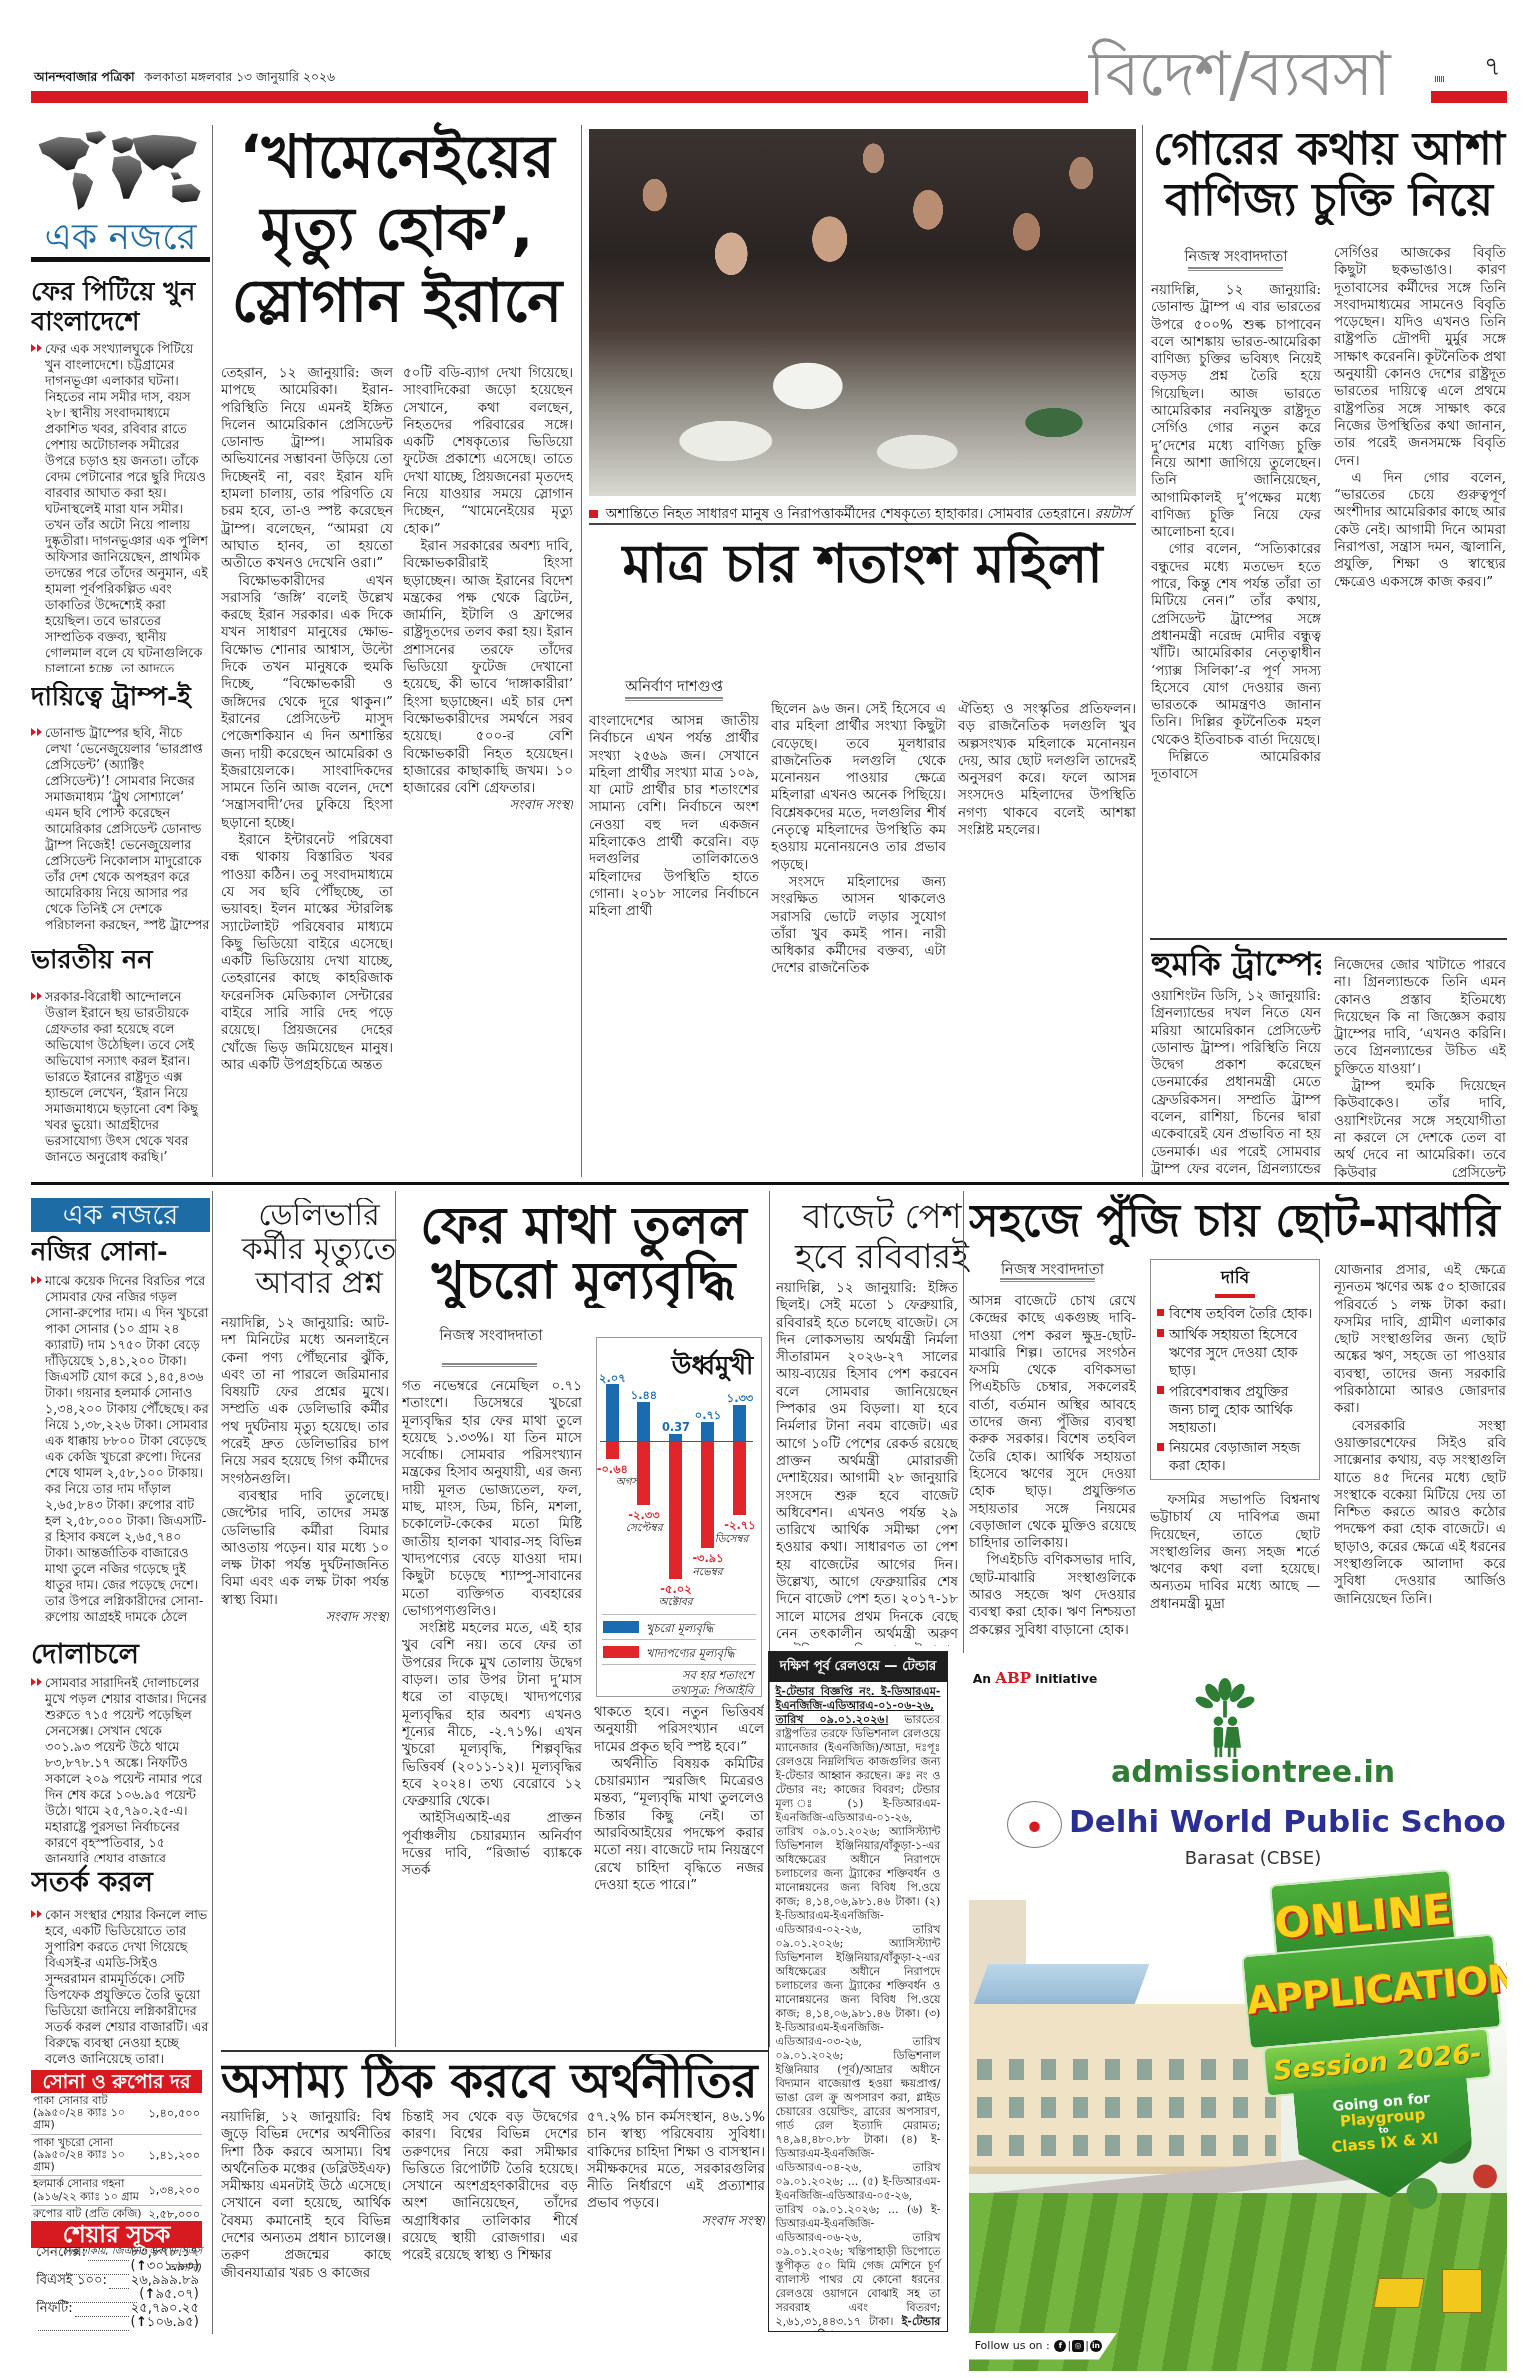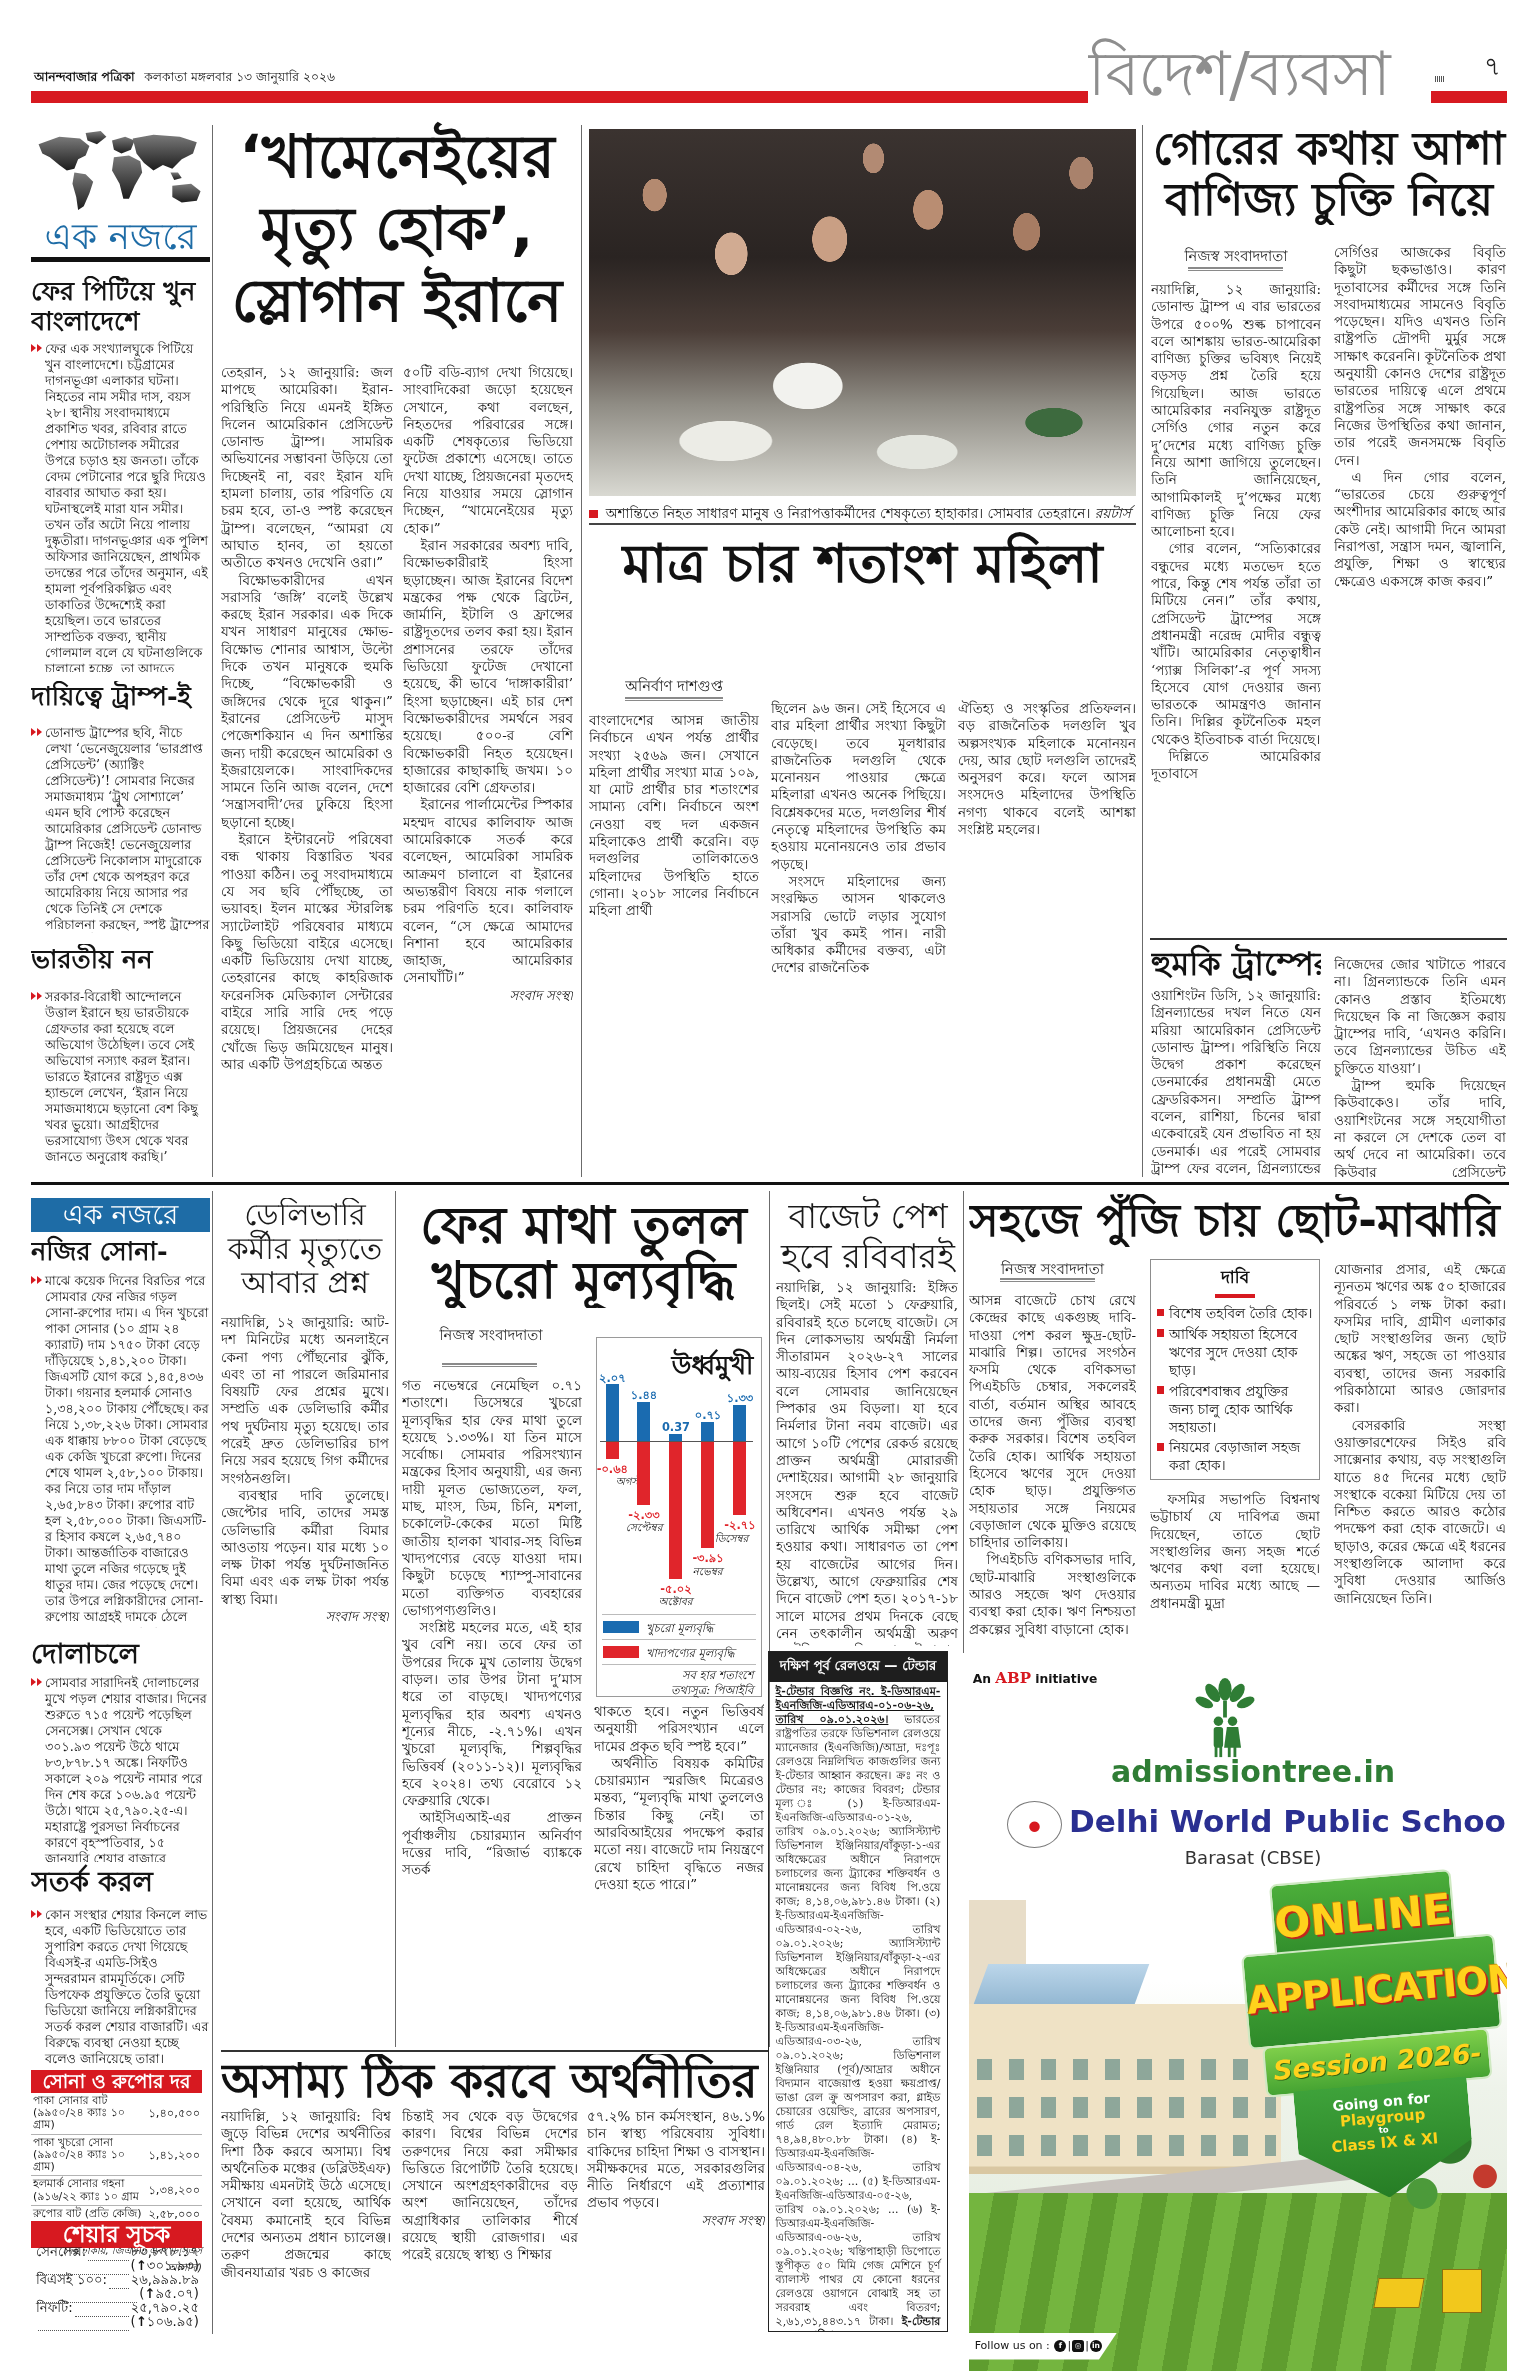--- a/index.html
+++ b/index.html
@@ -1,20 +1,20 @@
 <!DOCTYPE html>
 <html style="font-size:15px"><head>
 <meta charset="utf-8">
 <style>
   html,body{margin:0;padding:0;}
   body{width:1538px;height:2378px;position:relative;background:#ffffff;overflow:hidden;
        font-family:"DejaVu Serif",serif;color:#141414;}
   .abs{position:absolute;}
   .hl{font-family:"DejaVu Sans",sans-serif;font-weight:bold;color:#111;position:absolute;}
-  .hl-med{font-family:"DejaVu Sans",sans-serif;font-weight:normal;color:#1a1a1a;position:absolute;}
+  .hl-med{font-family:"DejaVu Sans",sans-serif;font-weight:normal;color:#1a1a1a;position:absolute;margin-left:14px;}
   .center{text-align:center;}
   .col{position:absolute;font-size:13.5px;line-height:17.3px;text-align:justify;overflow:hidden;}
   .col p{margin:0;text-indent:1.3em;}
   .col p.first{text-indent:0;}
   .credit{font-style:italic;text-align:right;font-size:13.2px;}
   .vr{position:absolute;width:0.9px;background:#6b6b6b;}
   .hr{position:absolute;height:1.9px;background:#333;}
   .byline{position:absolute;font-family:"DejaVu Sans",sans-serif;font-size:14.7px;text-align:center;color:#222;}
   .byline-rule{position:absolute;height:3.8px;border-top:2.8px solid #8a8a8a;border-bottom:0.9px solid #8a8a8a;box-sizing:border-box;}
   
@@ -190,21 +190,20 @@
   <div>স্লোগান ইরানে</div>
 </div>
 <div class="col" style="left:221px;top:364px;width:172px;height:812px;">
   <p class="first">তেহরান, ১২ জানুয়ারি: জল মাপছে আমেরিকা। ইরান-পরিস্থিতি নিয়ে এমনই ইঙ্গিত দিলেন আমেরিকান প্রেসিডেন্ট ডোনাল্ড ট্রাম্প। সামরিক অভিযানের সম্ভাবনা উড়িয়ে তো দিচ্ছেনই না, বরং ইরান যদি হামলা চালায়, তার পরিণতি যে চরম হবে, তা-ও স্পষ্ট করেছেন ট্রাম্প। বলেছেন, “আমরা যে আঘাত হানব, তা হয়তো অতীতে কখনও দেখেনি ওরা।”</p>
   <p>বিক্ষোভকারীদের এখন সরাসরি ‘জঙ্গি’ বলেই উল্লেখ করছে ইরান সরকার। এক দিকে যখন সাধারণ মানুষের ক্ষোভ-বিক্ষোভ শোনার আশ্বাস, উল্টো দিকে তখন মানুষকে হুমকি দিচ্ছে, “বিক্ষোভকারী ও জঙ্গিদের থেকে দূরে থাকুন।” ইরানের প্রেসিডেন্ট মাসুদ পেজেশকিয়ান এ দিন অশান্তির জন্য দায়ী করেছেন আমেরিকা ও ইজরায়েলকে। সাংবাদিকদের সামনে তিনি আজ বলেন, দেশে ‘সন্ত্রাসবাদী’দের ঢুকিয়ে হিংসা ছড়ানো হচ্ছে।</p>
   <p>ইরানে ইন্টারনেট পরিষেবা বন্ধ থাকায় বিস্তারিত খবর পাওয়া কঠিন। তবু সংবাদমাধ্যমে যে সব ছবি পৌঁছচ্ছে, তা ভয়াবহ। ইলন মাস্কের স্টারলিঙ্ক স্যাটেলাইট পরিষেবার মাধ্যমে কিছু ভিডিয়ো বাইরে এসেছে। একটি ভিডিয়োয় দেখা যাচ্ছে, তেহরানের কাছে কাহরিজাক ফরেনসিক মেডিক্যাল সেন্টারের বাইরে সারি সারি দেহ পড়ে রয়েছে। প্রিয়জনের দেহের খোঁজে ভিড় জমিয়েছেন মানুষ। আর একটি উপগ্রহচিত্রে অন্তত</p>
 </div>
 <div class="col" style="left:403px;top:364px;width:170px;height:812px;">
   <p class="first">৫০টি বডি-ব্যাগ দেখা গিয়েছে। সাংবাদিকেরা জড়ো হয়েছেন সেখানে, কথা বলছেন, নিহতদের পরিবারের সঙ্গে। একটি শেষকৃত্যের ভিডিয়ো ফুটেজ প্রকাশ্যে এসেছে। তাতে দেখা যাচ্ছে, প্রিয়জনেরা মৃতদেহ নিয়ে যাওয়ার সময়ে স্লোগান দিচ্ছেন, “খামেনেইয়ের মৃত্যু হোক।”</p>
   <p>ইরান সরকারের অবশ্য দাবি, বিক্ষোভকারীরাই হিংসা ছড়াচ্ছেন। আজ ইরানের বিদেশ মন্ত্রকের পক্ষ থেকে ব্রিটেন, জার্মানি, ইটালি ও ফ্রান্সের রাষ্ট্রদূতদের তলব করা হয়। ইরান প্রশাসনের তরফে তাঁদের ভিডিয়ো ফুটেজ দেখানো হয়েছে, কী ভাবে ‘দাঙ্গাকারীরা’ হিংসা ছড়াচ্ছেন। এই চার দেশ বিক্ষোভকারীদের সমর্থনে সরব হয়েছে। ৫০০-র বেশি বিক্ষোভকারী নিহত হয়েছেন। হাজারের কাছাকাছি জখম। ১০ হাজারের বেশি গ্রেফতার।</p>
-  <p>ইরানের পার্লামেন্টের স্পিকার মহম্মদ বাঘের কালিবাফ আজ আমেরিকাকে সতর্ক করে বলেছেন, আমেরিকা সামরিক আক্রমণ চালালে বা ইরানের অভ্যন্তরীণ বিষয়ে নাক গলালে চরম পরিণতি হবে। কালিবাফ বলেন, “সে ক্ষেত্রে আমাদের নিশানা হবে আমেরিকার জাহাজ, আমেরিকার সেনাঘাঁটি।”</p>
   <div class="credit">সংবাদ সংস্থা</div>
 </div>
 <div class="vr" style="left:581px;top:125px;height:1052px;"></div>
 
 <div class="photo"></div>
 <div class="caption">
   <span class="red-square"></span>
   <span>অশান্তিতে নিহত সাধারণ মানুষ ও নিরাপত্তাকর্মীদের শেষকৃত্যে হাহাকার। সোমবার তেহরানে।</span>
   <span style="font-style:italic;">রয়টার্স</span>
 </div>

